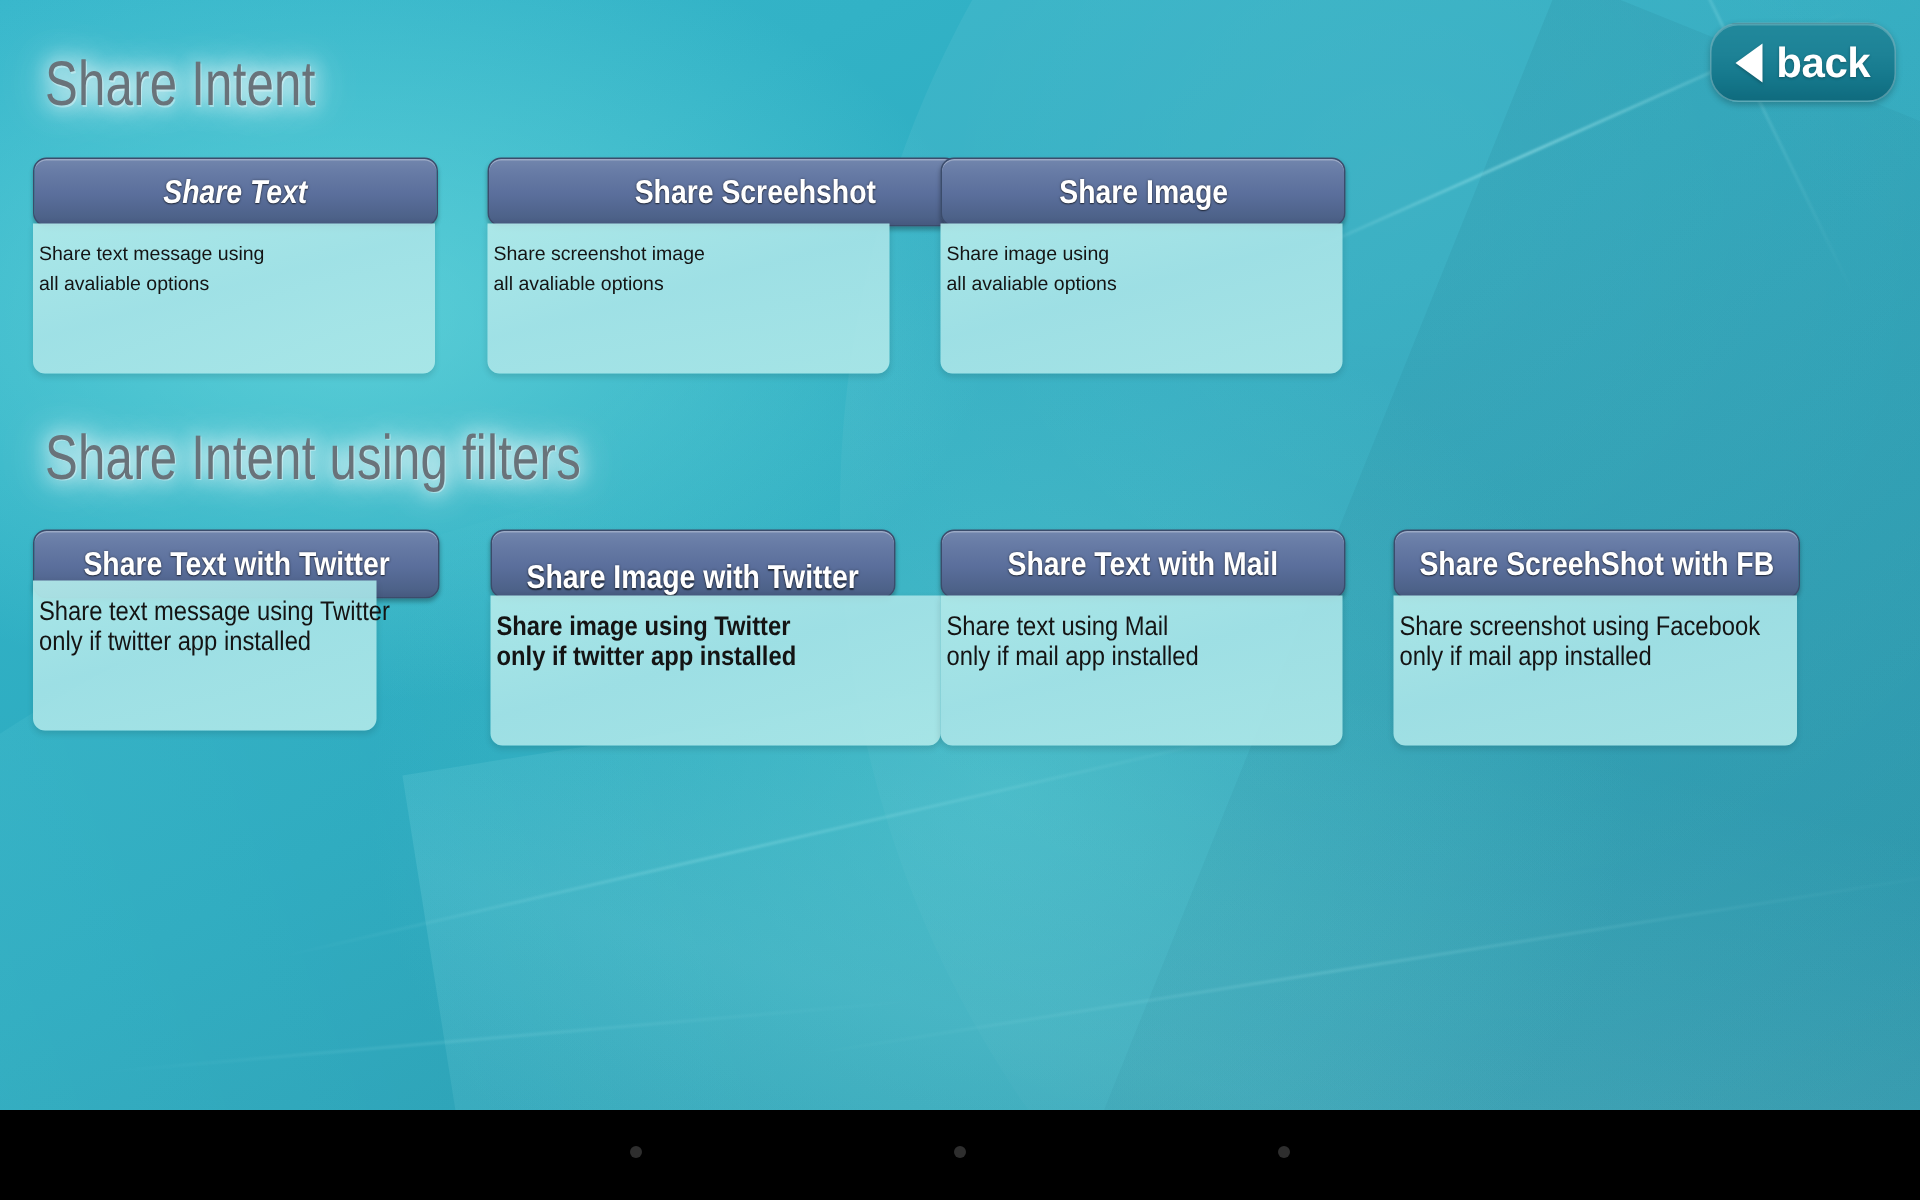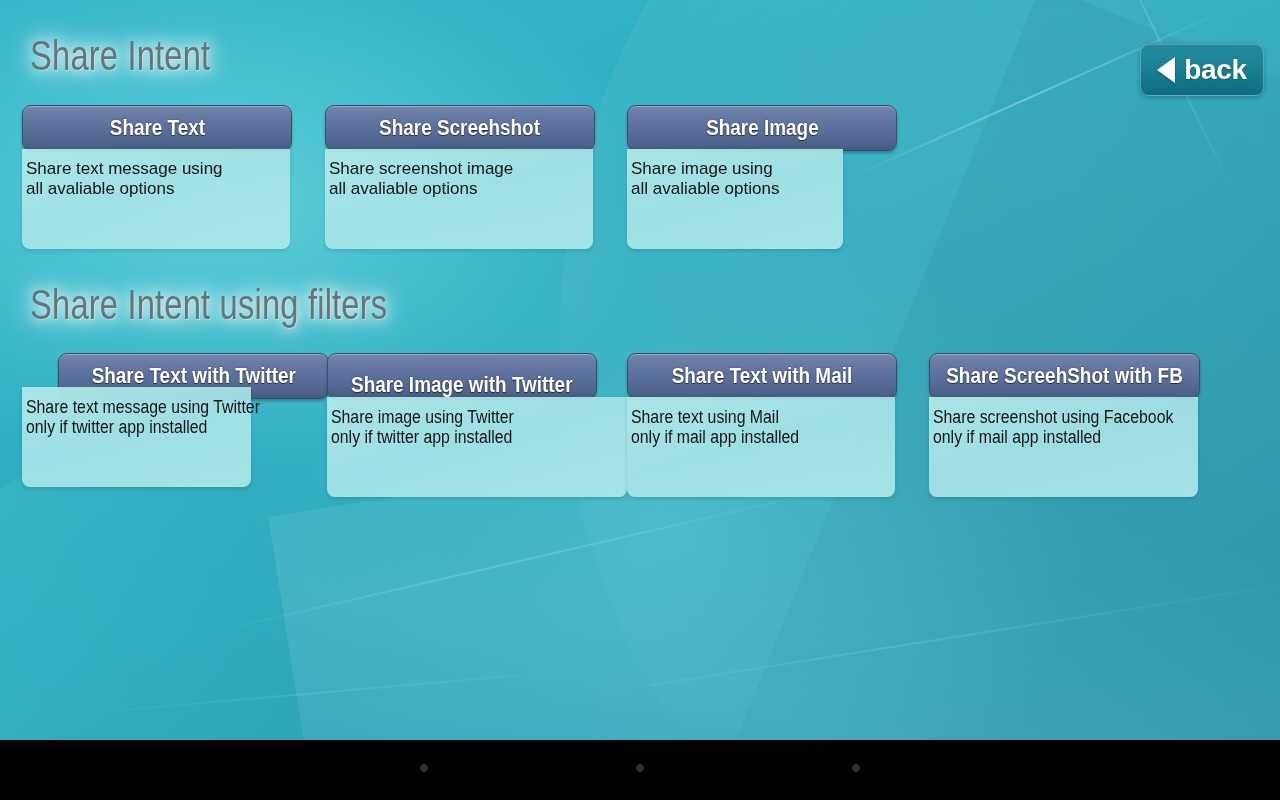--- a/index.html
+++ b/index.html
@@ -102,30 +102,29 @@
   #heading-1 { left: 30px; top: 32px; }
   #heading-2 { left: 30px; top: 281px; }
 
   
   #back-button {
     position: absolute;
     right: 16px;
     top: 15px;
     width: 122px;
     height: 51px;
-    border-radius: 9px;
+    border-radius: 19px;
     background: linear-gradient(180deg, #21899c 0%, #1d8296 40%, #15788c 70%, #0f6b7e 100%);
     border: 1px solid rgba(255,255,255,0.28);
     box-shadow: 0 2px 4px rgba(0,0,0,0.22), inset 0 1px 0 rgba(255,255,255,0.22);
     display: flex;
     align-items: center;
     justify-content: center;
     gap: 9px;
     cursor: pointer;
-    margin-top: 28px;
   }
   #back-button .tri {
     width: 0; height: 0;
     border-top: 13px solid transparent;
     border-bottom: 13px solid transparent;
     border-right: 18px solid #ffffff;
     filter: drop-shadow(0 1px 1px rgba(0,0,0,0.25));
   }
   #back-button .lbl {
     color: #ffffff;
@@ -167,21 +166,21 @@
     left: 0;
     border-radius: 0 0 8px 8px;
     background: linear-gradient(165deg, rgba(178,234,234,0.93) 0%, rgba(166,227,231,0.92) 45%, rgba(176,233,233,0.90) 100%);
     box-shadow: 0 2px 4px rgba(0,0,0,0.12);
   }
   .card-desc {
     position: absolute;
     left: 4px;
     top: 10px;
     color: #141414;
-    font-size: 17px;
+    font-size: 13px;
     line-height: 20px;
     white-space: nowrap;
   }
   .card-desc.narrow {
     font-family: "Liberation Sans Narrow", "Liberation Sans", sans-serif;
     transform: scaleX(0.88);
     transform-origin: left top;
     font-size: 18px;
   }
 
@@ -219,74 +218,74 @@
   </div>
 
   <div id="back-button">
     <span class="tri"></span>
     <span class="lbl">back</span>
   </div>
 
   <div class="section-heading" id="heading-1">Share Intent</div>
 
   <div class="card" style="left:22px; top:105px; width:268px;">
-    <div class="card-button" style="width:268px;">
+    <div class="card-button" style="width:268px;font-style:italic;">
       <span class="btn-label">Share Text</span>
     </div>
     <div class="card-body" style="top:44px; width:268px; height:100px;">
       <div class="card-desc">
         <div>Share text message using</div>
         <div>all avaliable options</div>
       </div>
     </div>
   </div>
 
   <div class="card" style="left:325px; top:105px; width:268px;">
-    <div class="card-button" style="width:268px;">
+    <div class="card-button" style="width:268px;padding-left:44px;">
       <span class="btn-label">Share Screehshot</span>
     </div>
     <div class="card-body" style="top:44px; width:268px; height:100px;">
       <div class="card-desc">
         <div>Share screenshot image</div>
         <div>all avaliable options</div>
       </div>
     </div>
   </div>
 
   <div class="card" style="left:627px; top:105px; width:268px;">
     <div class="card-button" style="width:268px;text-align:right;">
       <span class="btn-label">Share Image</span>
     </div>
-    <div class="card-body" style="top:44px; width:216px; height:100px;">
+    <div class="card-body" style="top:44px; width:268px; height:100px;">
       <div class="card-desc">
         <div>Share  image using</div>
         <div>all avaliable options</div>
       </div>
     </div>
   </div>
 
   <div class="section-heading" id="heading-2">Share Intent using filters</div>
 
   <div class="card" style="left:22px; top:353px; width:269px;">
-    <div class="card-button" style="width:269px;margin-left:36px;">
+    <div class="card-button" style="width:269px;">
       <span class="btn-label">Share Text with Twitter</span>
     </div>
     <div class="card-body" style="top:34px; width:229px; height:100px;">
       <div class="card-desc narrow">
         <div>Share text message using Twitter</div>
         <div>only if twitter app installed</div>
       </div>
     </div>
   </div>
 
   <div class="card" style="left:327px; top:353px; width:268px;">
     <div class="card-button" style="width:268px;align-items:flex-end;">
       <span class="btn-label">Share Image with Twitter</span>
     </div>
-    <div class="card-body" style="top:44px; width:300px; height:100px;">
+    <div class="card-body" style="top:44px; width:300px; height:100px;font-weight:bold;">
       <div class="card-desc narrow">
         <div>Share image using Twitter</div>
         <div>only if twitter app installed</div>
       </div>
     </div>
   </div>
 
   <div class="card" style="left:627px; top:353px; width:268px;">
     <div class="card-button" style="width:268px;">
       <span class="btn-label">Share Text with Mail</span>

